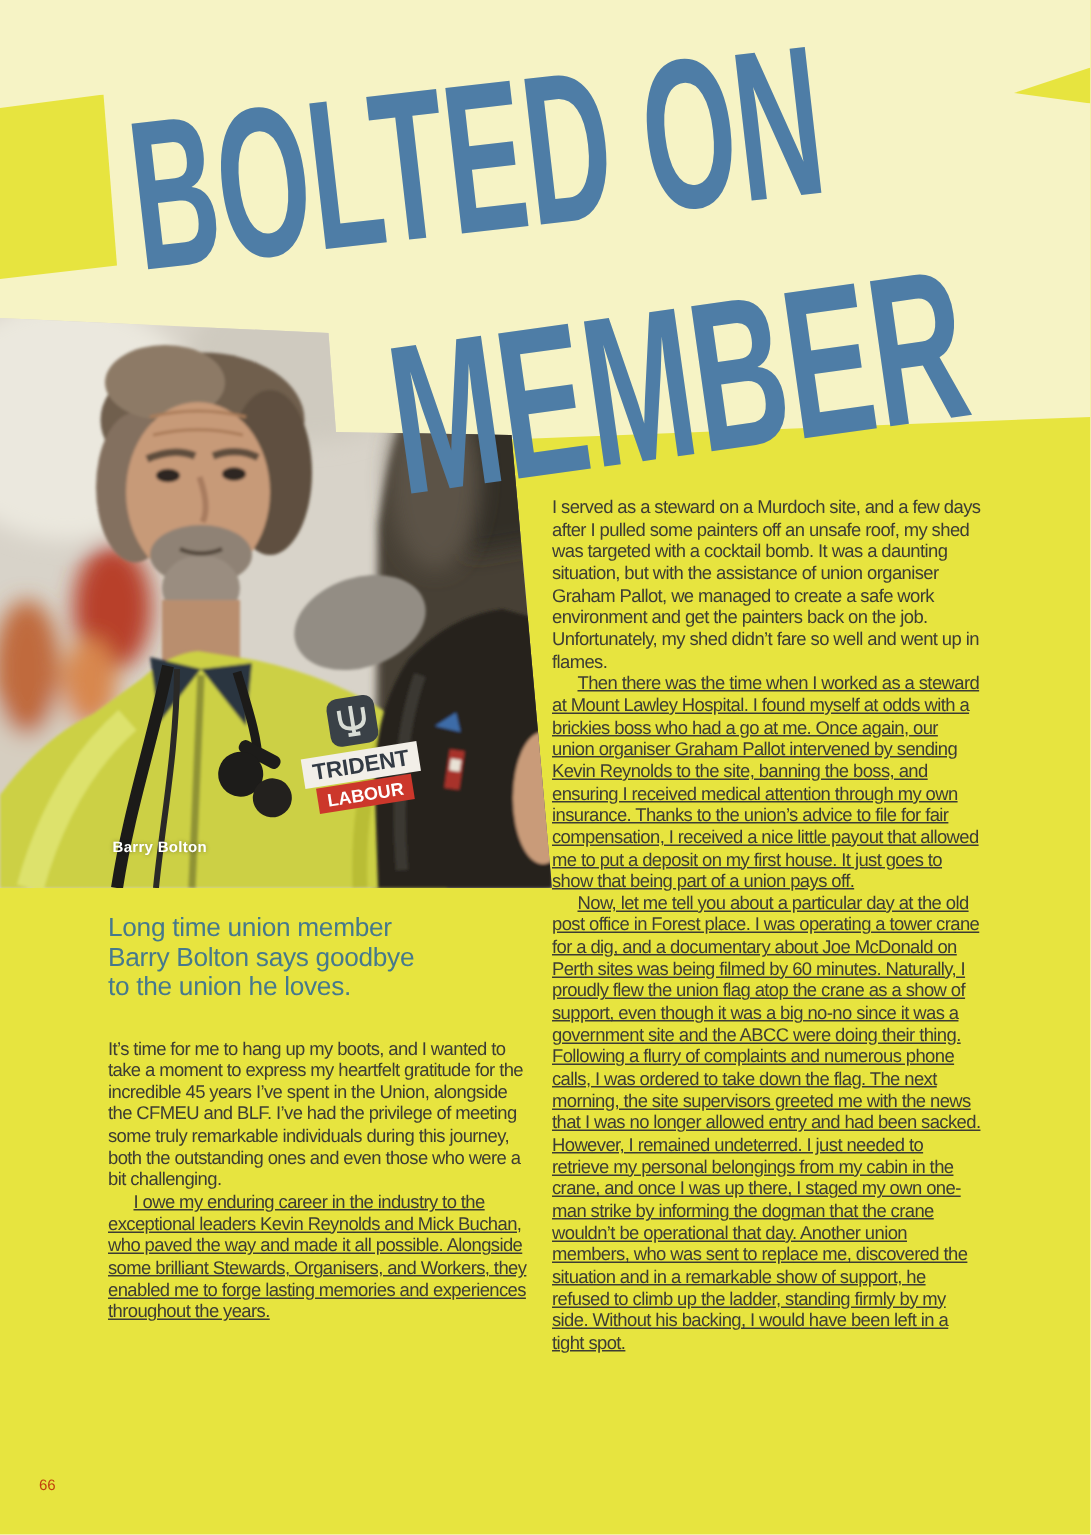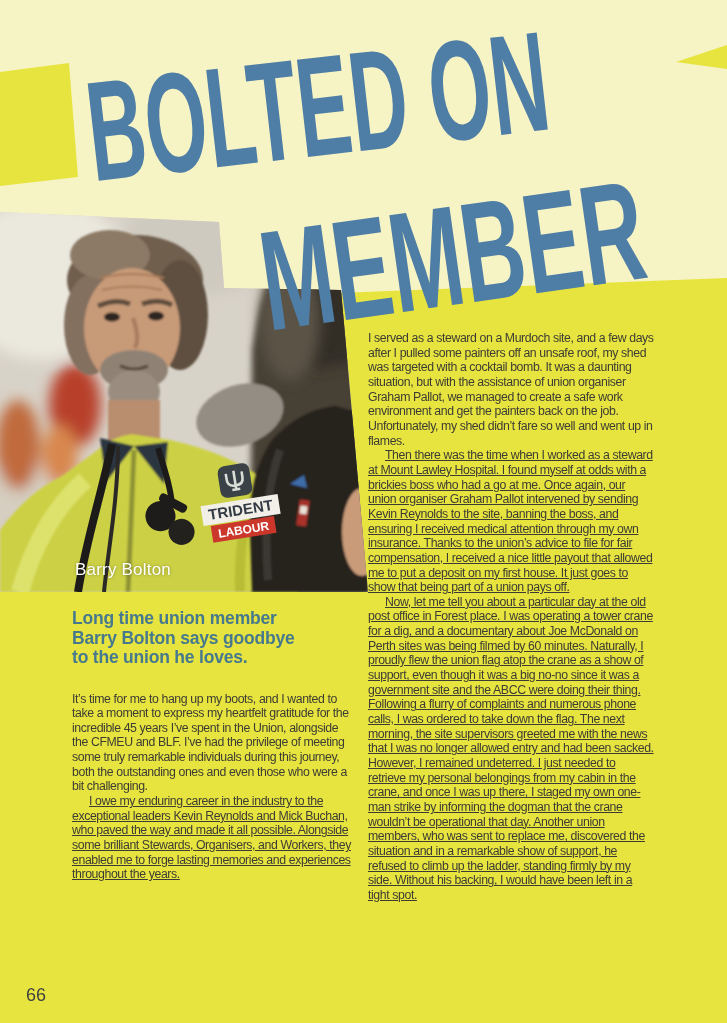--- a/index.html
+++ b/index.html
@@ -15,45 +15,45 @@
   .deco-wedge  { background:#e7e43f; clip-path:polygon(676px 62px, 727px 45px, 727px 69px); }
   .deco-main   { background:#e7e43f; clip-path:polygon(0 306px, 727px 278px, 727px 1023px, 0 1023px); }
 
   .photo-wrap {
     position:absolute; left:0; top:0; width:368px; height:592px;
     clip-path:polygon(0 212px, 219px 222px, 224px 288px, 341px 290px, 368px 592px, 0 592px);
   }
   .photo-wrap svg { position:absolute; left:0; top:200px; }
   .photo-caption {
     position:absolute; left:75px; top:560px;
-    color:#ffffff; font-weight:normal; font-size:17px; letter-spacing:0.2px;
+    color:#ffffff; font-weight:bold; font-size:10px; letter-spacing:0.2px;
     text-shadow:0 0 3px rgba(0,0,0,0.35);
   }
 
   .title {
     position:absolute; font-weight:bold; color:#4e7da6;
     font-size:142px; line-height:1; white-space:nowrap;
     transform-origin:0 0;
   }
   .title-1 { left:80px;  top:62px;  transform:rotate(-6.5deg) scaleX(0.56); }
   .title-2 { left:252px; top:212px; transform:rotate(-8deg)  scaleX(0.61); }
 
   .col { position:absolute; color:#3d3c34; font-size:12.3px; line-height:14.65px; letter-spacing:-0.4px; }
   .col p { margin:0; }
   .col p + p { text-indent:17px;text-decoration:underline; }
   .col-left  { left:72px;  top:609px; width:285px; }
   .col-right { left:368px; top:331px; width:286px; }
 
   .article-heading {
     margin:0 0 24px 0;
-    color:#46798d; font-size:17.5px; line-height:19.5px; font-weight:bold;
+    color:#46798d; font-size:17.5px; line-height:19.5px; font-weight:normal;
     letter-spacing:-0.2px; white-space:pre-line;
   }
 
-  .folio { position:absolute; left:26px; top:985px; color:#404040; font-size:18px; }
+  .folio { position:absolute; left:26px; top:985px; color:#c2410c; font-size:10px; }
 </style>
 </head>
 <body>
 
 <div class="page">
 
   <div class="overlay deco-square"></div>
   <div class="overlay deco-wedge"></div>
   <div class="overlay deco-main"></div>
 

